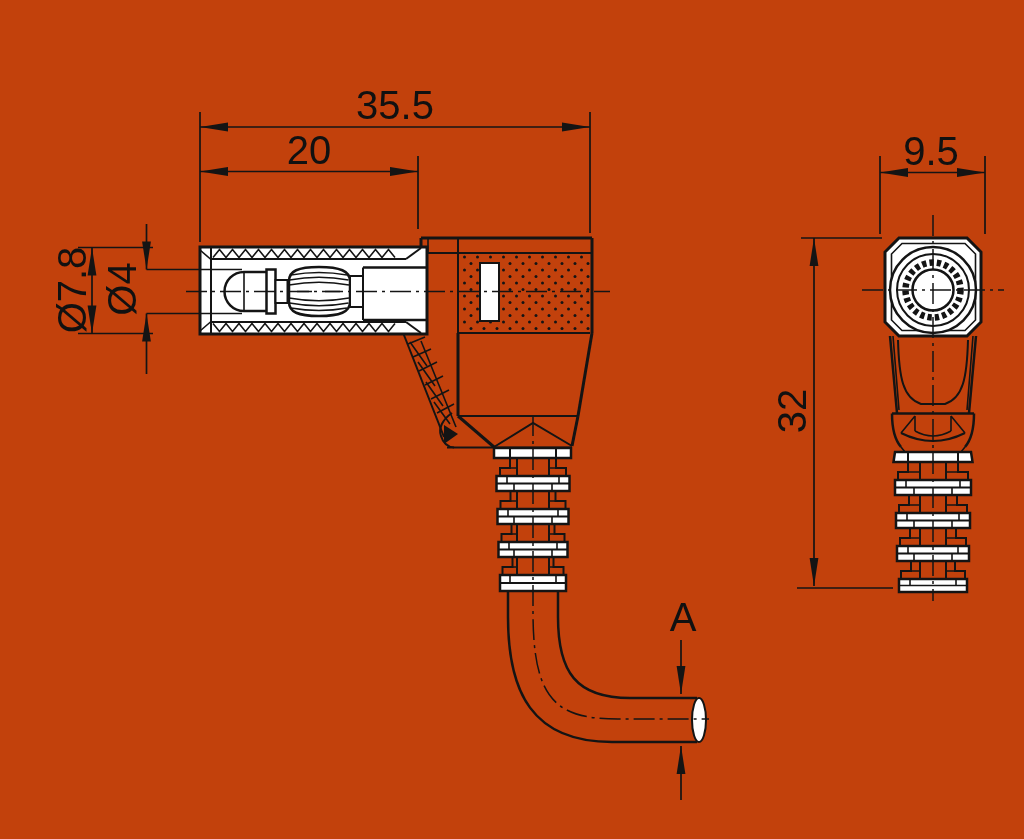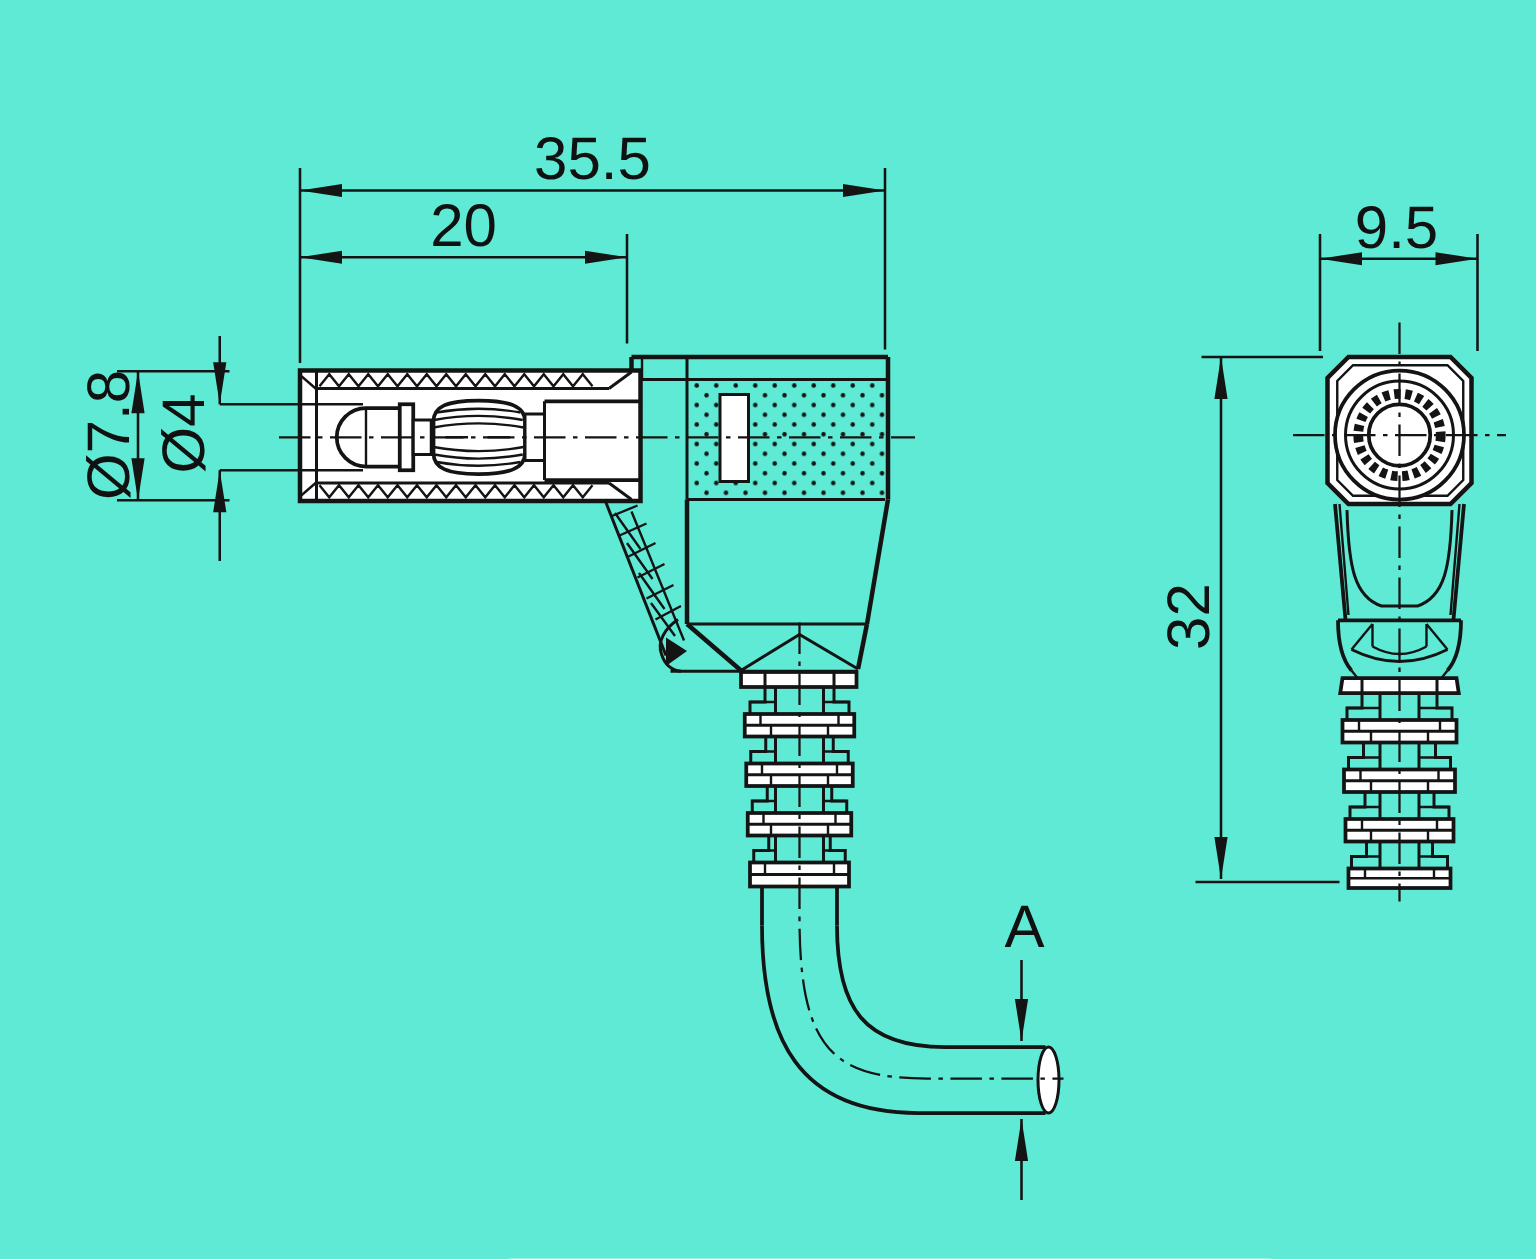--- a/index.html
+++ b/index.html
@@ -1,16 +1,16 @@
 <!DOCTYPE html>
 <html><head>
 <meta charset="utf-8">
 <style>
   html,body{margin:0;padding:0;background:#fff;width:1024px;height:839px;overflow:hidden}
-  .canvas{width:1024px;height:839px;background:#5eead4}
+  .canvas{width:1024px;height:839px;background:#c2410c}
   .s3{stroke:#141414;stroke-width:3;fill:none;stroke-linejoin:miter}
   .s25{stroke:#141414;stroke-width:2.5;fill:none;stroke-linejoin:miter}
   .s2{stroke:#141414;stroke-width:2;fill:none}
   .s15{stroke:#141414;stroke-width:1.6;fill:none}
   .fw{fill:#fff}
   .fb{fill:#141414;stroke:none}
   .dim{stroke:#141414;stroke-width:1.7;fill:none}
   .cl{stroke:#141414;stroke-width:1.5;fill:none;stroke-dasharray:21 5 3 5}
   .knurl{stroke:#141414;stroke-width:6.5;fill:none;stroke-dasharray:4.3 3.1}
   .txt{font-family:"Liberation Sans","DejaVu Sans",sans-serif;font-size:40px;fill:#111}

